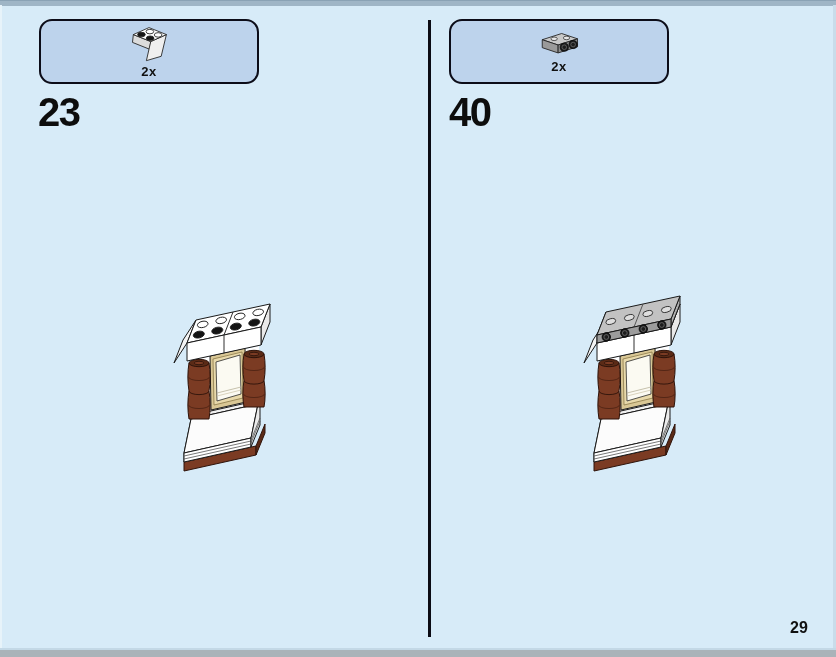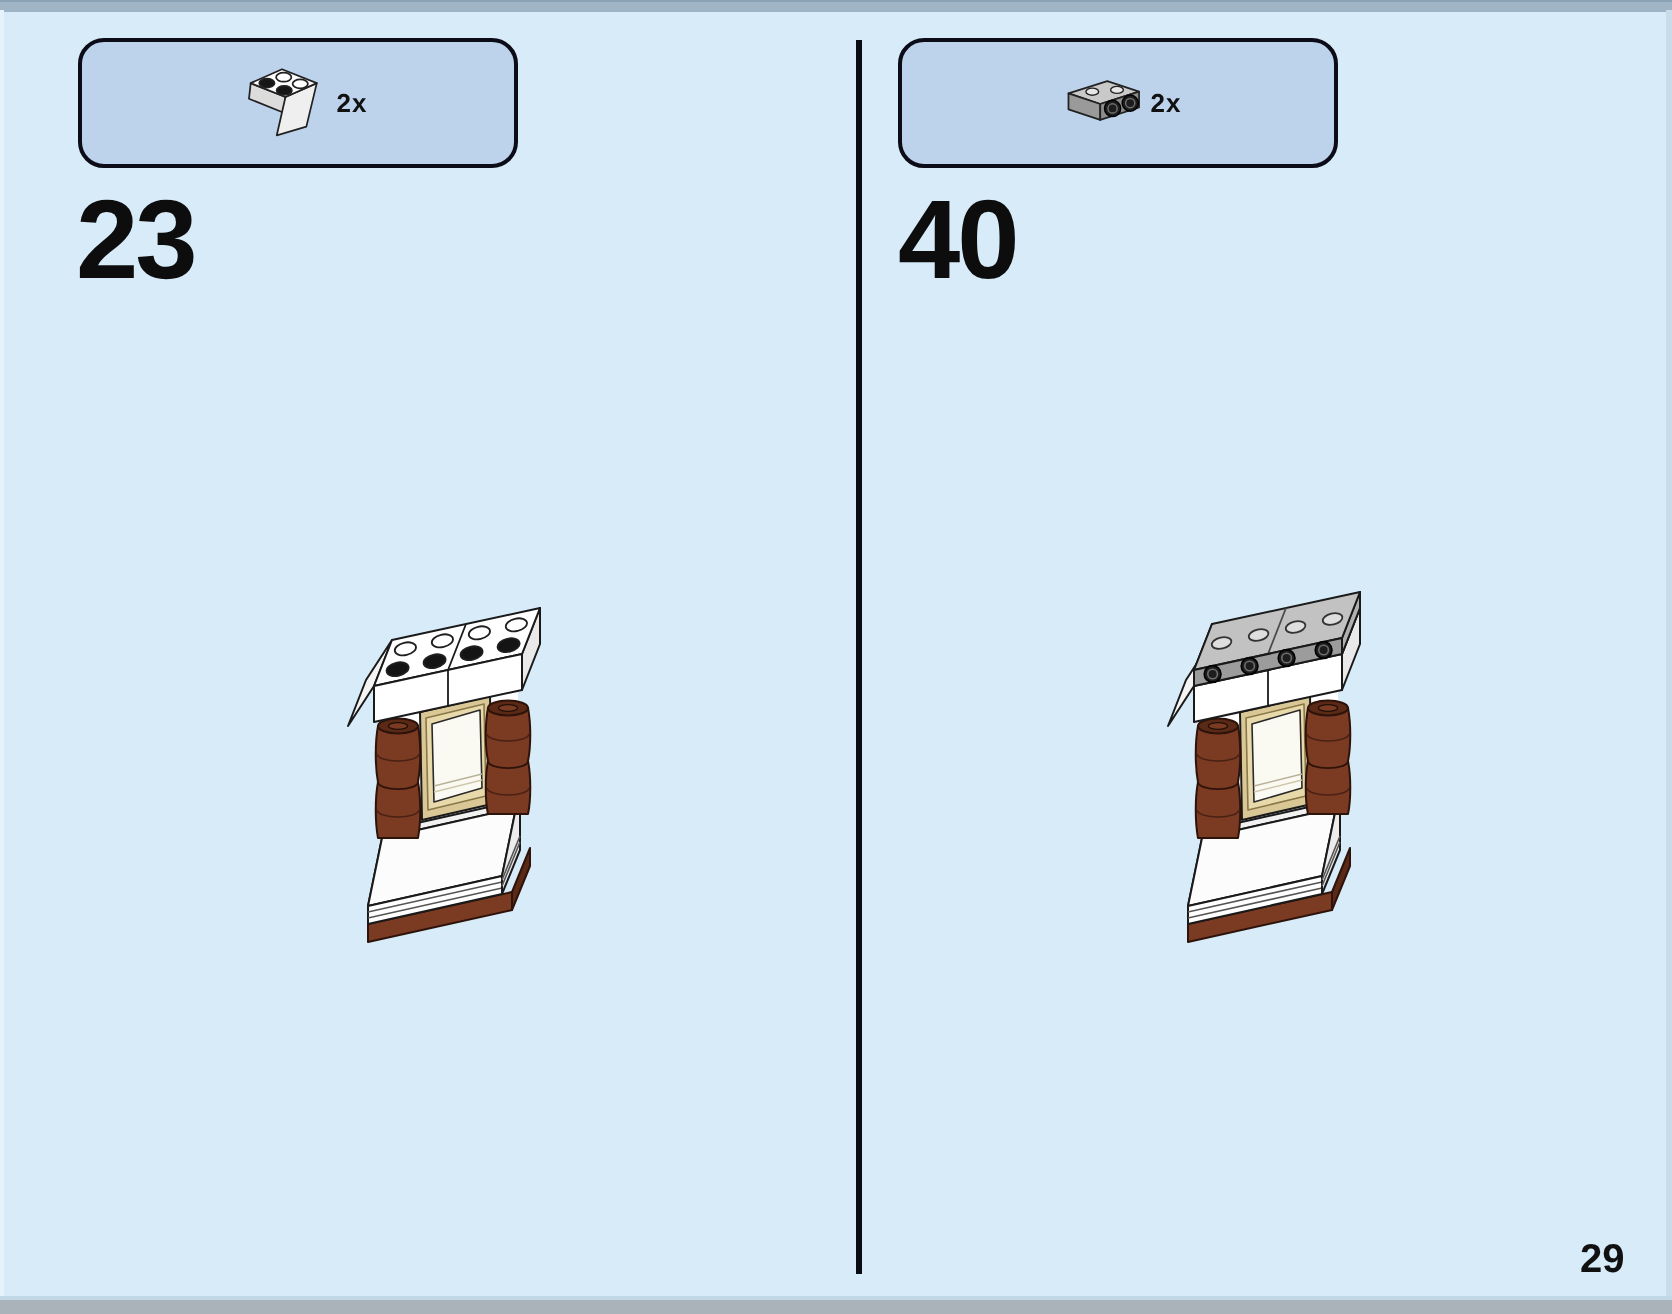--- a/index.html
+++ b/index.html
@@ -12,40 +12,40 @@
   .edge-bottom{position:absolute;left:0;top:648px;width:836px;height:9px;background:#aab3b9;border-top:2px solid #c3d8e6;}
   .edge-left{position:absolute;left:0;top:5px;width:2px;height:643px;background:#e7f3fa;}
   .edge-right{position:absolute;right:0;top:5px;width:3px;height:643px;background:#c9dcea;}
 
   .divider{position:absolute;left:428px;top:20px;width:3px;height:617px;background:#0b0b14;}
 
   .callout{
     position:absolute; width:216px; height:61px;
     border:2.5px solid #0c0c18; border-radius:13px;
     background:#bdd3ec;
-    display:flex; align-items:center; justify-content:center;
+    display:flex; flex-direction:column; align-items:center; justify-content:center;
   }
   .callout-left{left:39px;top:19px;}
   .callout-right{left:449px;top:19px;}
   .qty{font-size:13px;font-weight:600;color:#111;margin-top:-1px;letter-spacing:0.5px;}
 
   .step-number{
     position:absolute; top:92px; color:#0d0d0d;
-    font-size:56px; font-weight:bold; letter-spacing:-1.5px; line-height:1;
+    font-size:40px; font-weight:bold; letter-spacing:-1.5px; line-height:1;
   }
   .num-left{left:38px;}
   .num-right{left:449px;}
 
   .assembly{position:absolute;width:140px;height:190px;}
   .asm-left{left:160px;top:290px;}
   .asm-right{left:570px;top:290px;}
 
   .page-number{
     position:absolute; left:790px; top:620px; width:30px;
-    font-size:20px; font-weight:700; color:#111; line-height:1;
+    font-size:16px; font-weight:700; color:#111; line-height:1;
   }
   .hidden-defs{position:absolute;width:0;height:0;overflow:hidden;}
 </style>
 </head>
 <body>
 
 <div class="page">
 
   <svg class="hidden-defs" aria-hidden="true">
     <defs>

